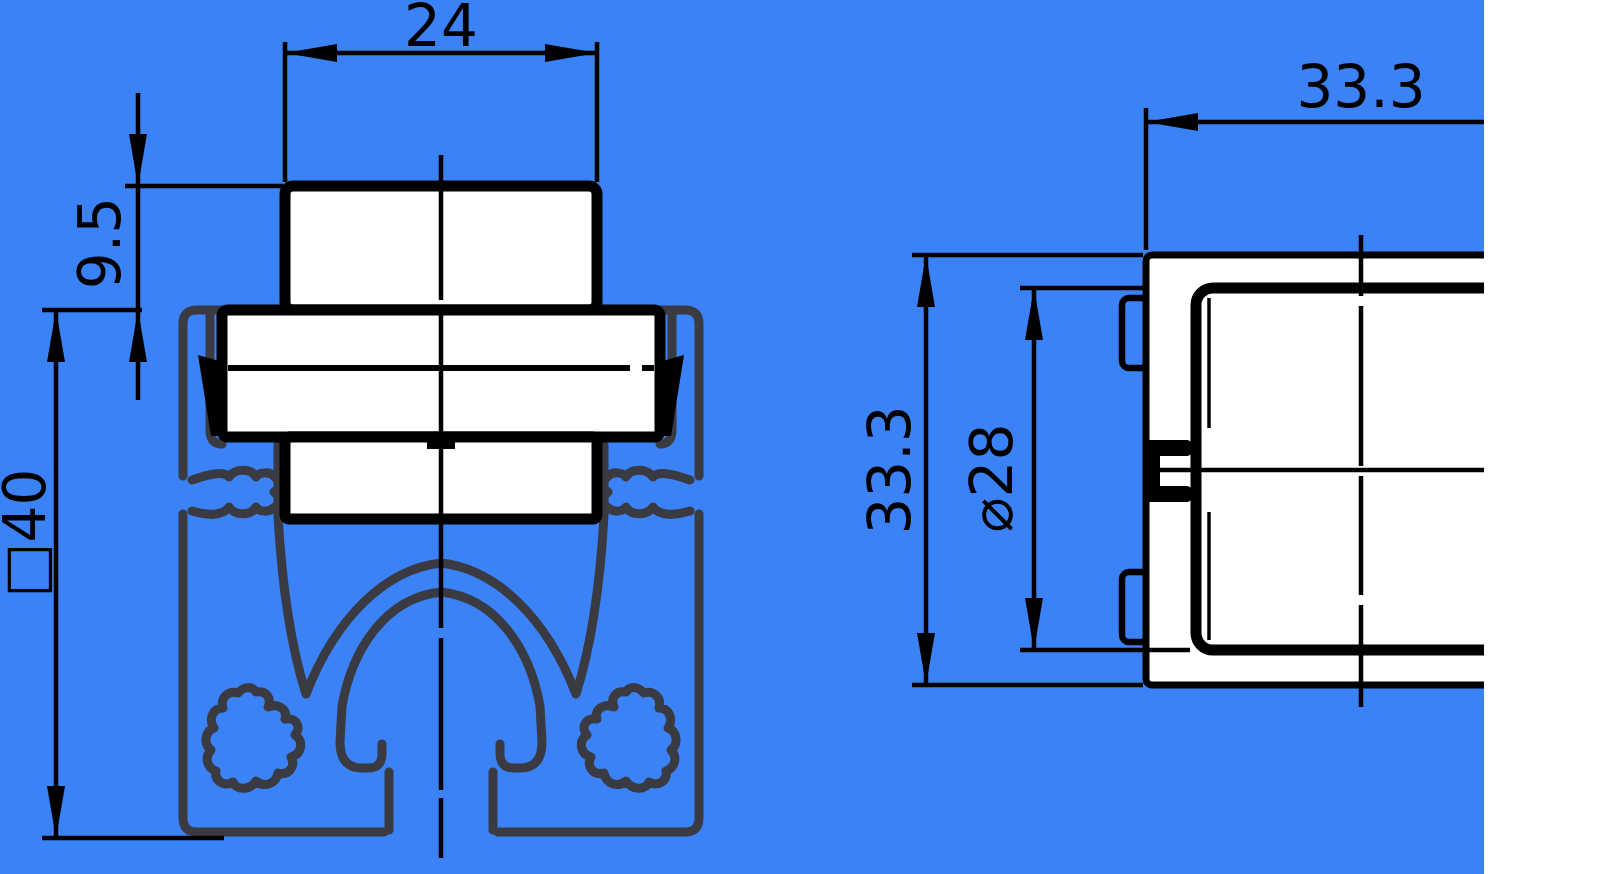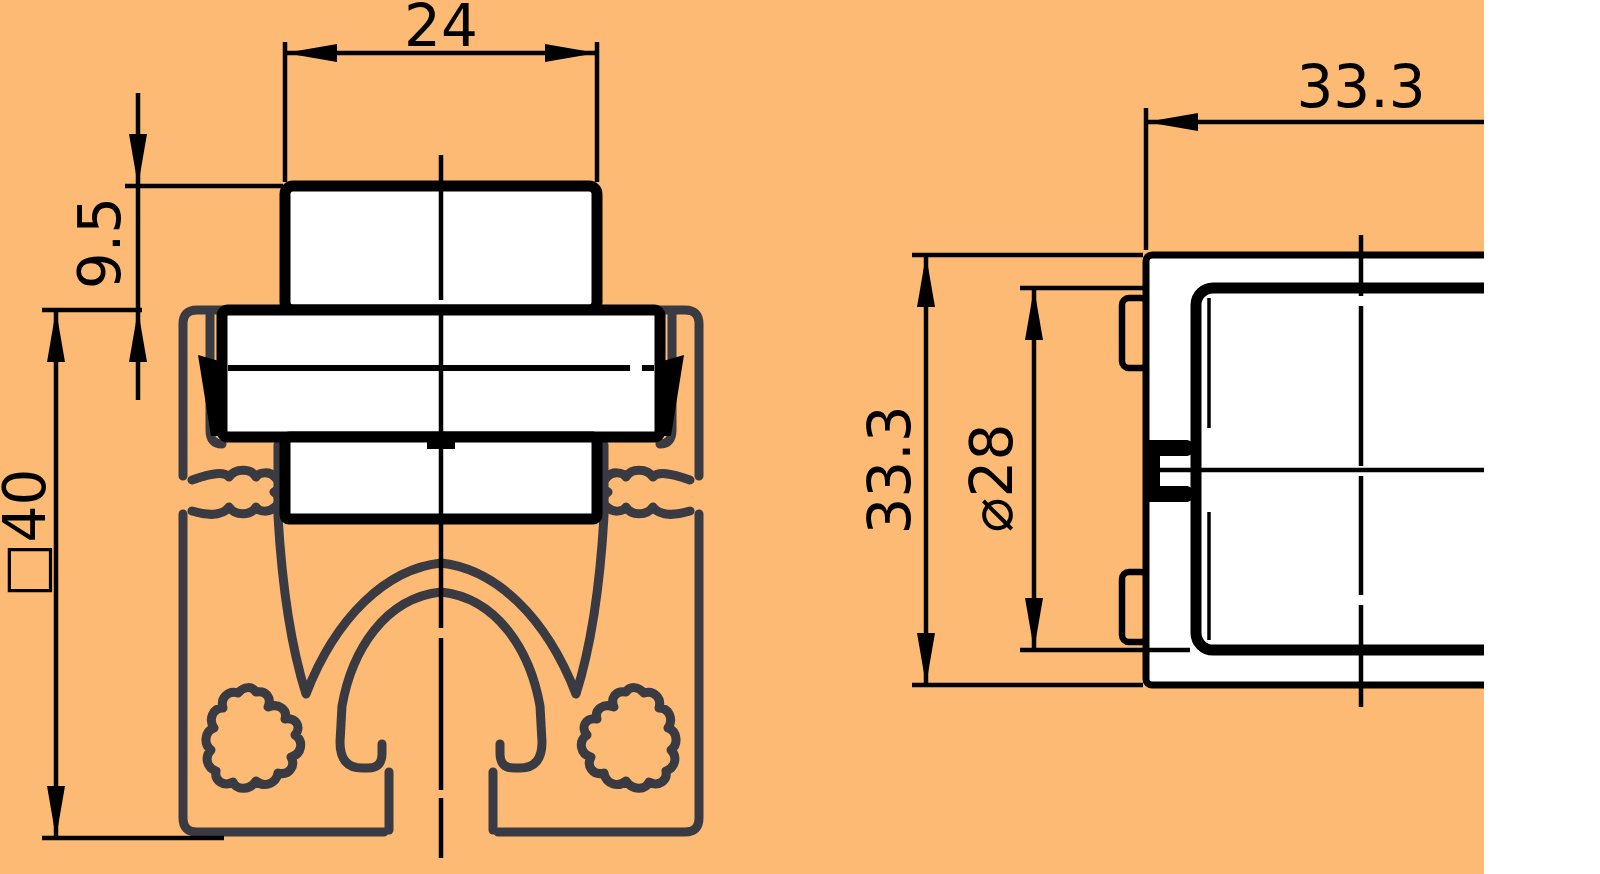--- a/index.html
+++ b/index.html
@@ -1,16 +1,16 @@
 <!DOCTYPE html>
 <html><head>
 <meta charset="utf-8">
 <style>
   html,body{margin:0;padding:0;background:#ffffff;}
-  .stage{width:1484px;height:874px;background:#fdba74;position:relative;overflow:hidden;
+  .stage{width:1484px;height:874px;background:#3b82f6;position:relative;overflow:hidden;
          font-family:"DejaVu Sans", "Liberation Sans", sans-serif;}
   svg{display:block;}
   text{fill:#000000;font-family:"DejaVu Sans", "Liberation Sans", sans-serif;}
   .dim-text{font-size:58px;}
   .thin{stroke:#000;stroke-width:4.5;fill:none;stroke-linecap:butt;}
   .part{stroke:#000;stroke-width:11;fill:#fff;stroke-linejoin:round;}
   .partline{stroke:#000;stroke-width:6;fill:none;}
   .profile{stroke:#3a3a42;stroke-width:9;fill:none;stroke-linecap:round;stroke-linejoin:round;}
   .arrow{fill:#000;stroke:none;}
 </style>

